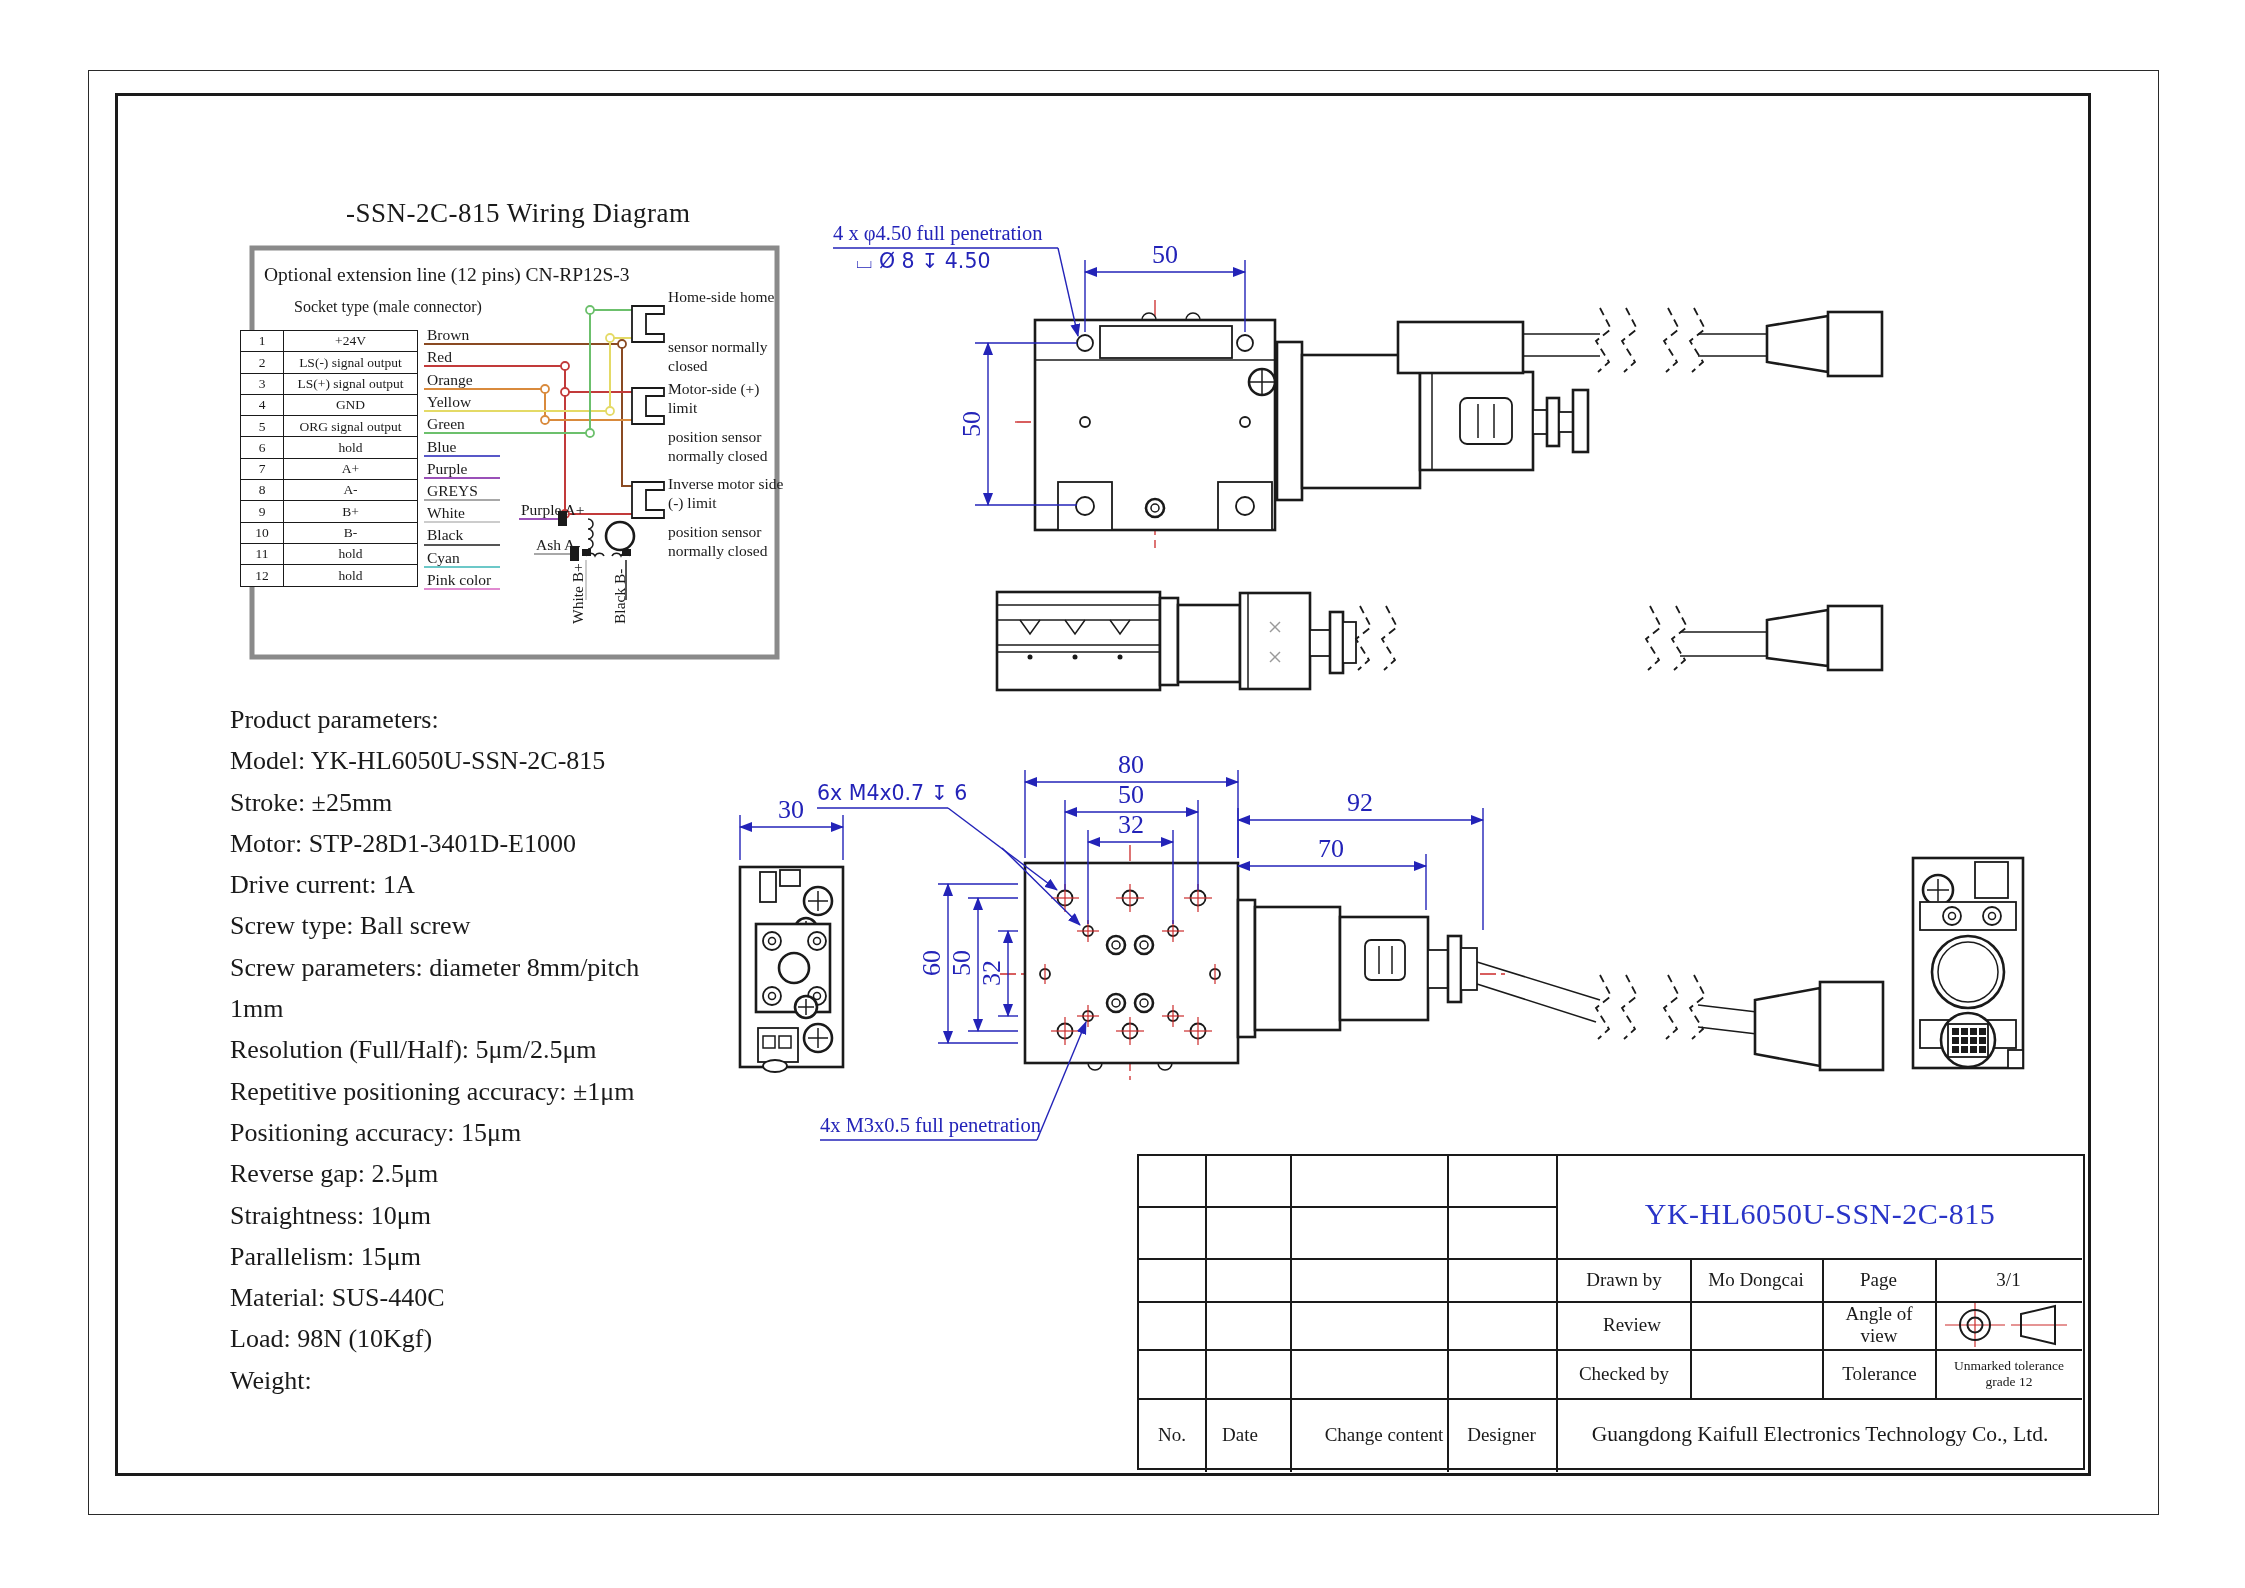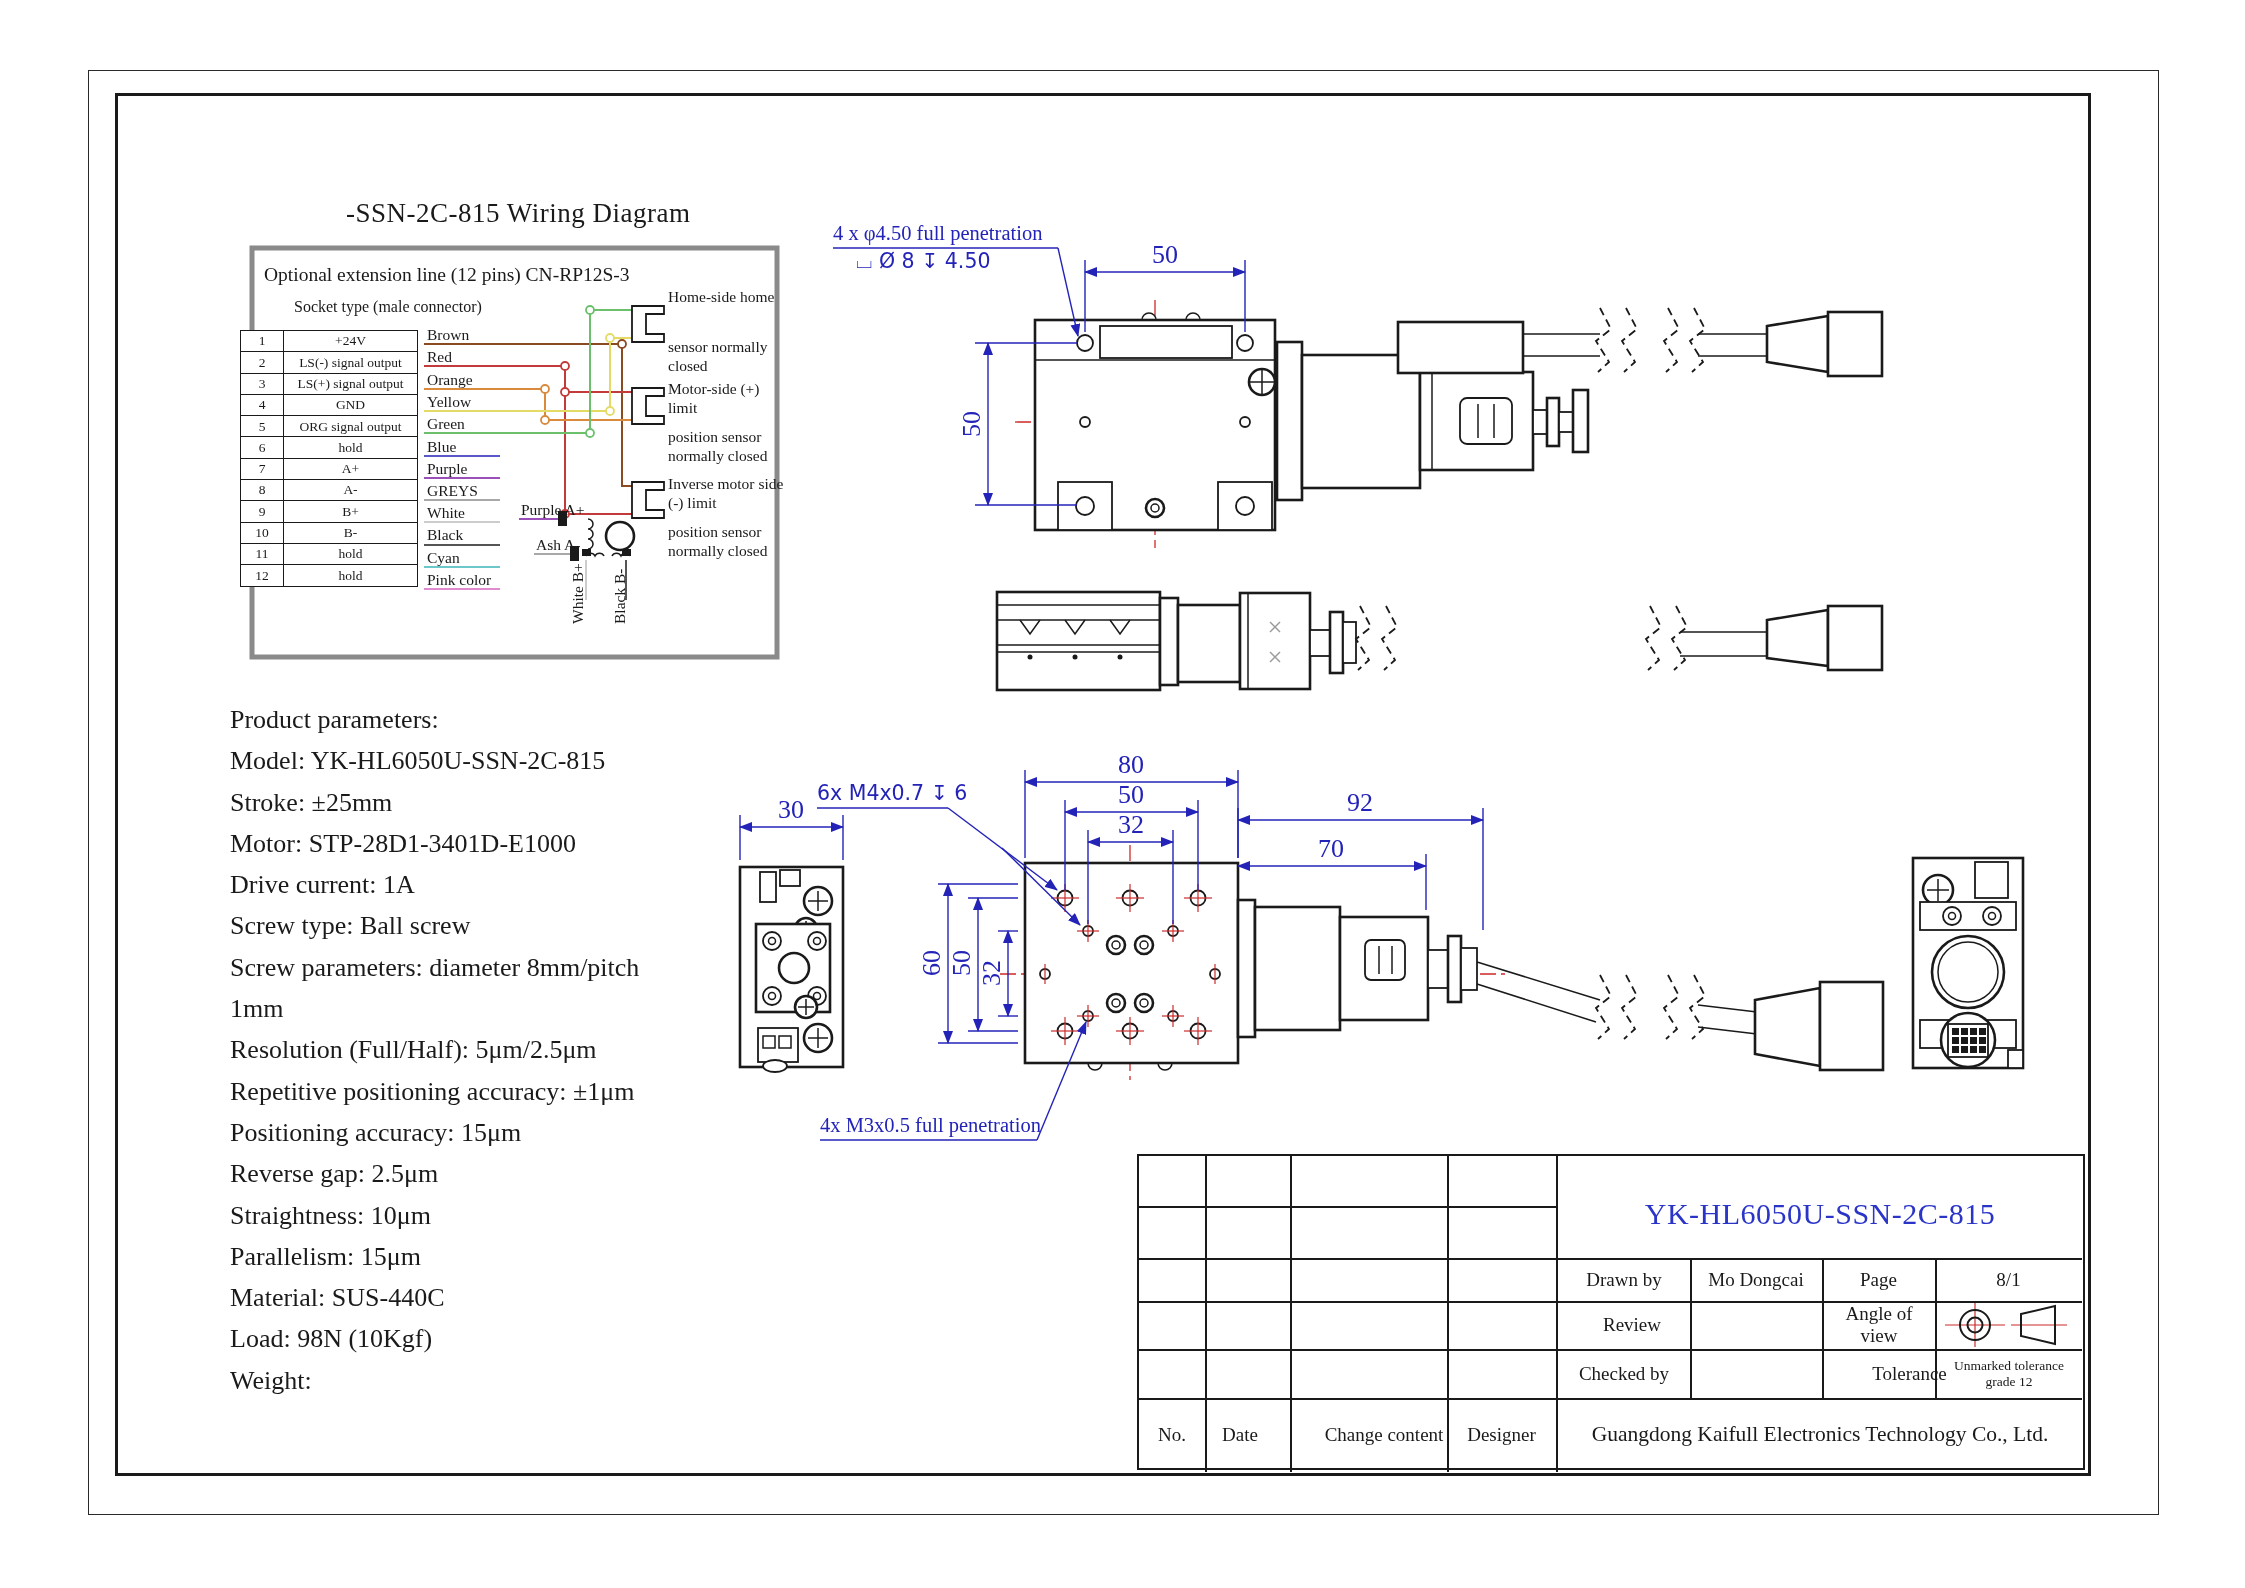--- a/index.html
+++ b/index.html
@@ -537,25 +537,25 @@
     <div class="tbl" style="left:0;top:50px;width:419px;height:2px;"></div>
     <div class="tbl" style="left:0;top:102px;width:943px;height:2px;"></div>
     <div class="tbl" style="left:0;top:145px;width:943px;height:2px;"></div>
     <div class="tbl" style="left:0;top:193px;width:943px;height:2px;"></div>
     <div class="tbl" style="left:0;top:242px;width:943px;height:2px;"></div>
 
     <div class="tbt" id="tb-part" style="left:419px;top:0;width:524px;height:116px;">YK-HL6050U-SSN-2C-815</div>
     <div class="tbt" style="left:419px;top:102px;width:132px;height:43px;">Drawn by</div>
     <div class="tbt" style="left:551px;top:102px;width:132px;height:43px;">Mo Dongcai</div>
     <div class="tbt" style="left:683px;top:102px;width:113px;height:43px;">Page</div>
-    <div class="tbt" style="left:796px;top:102px;width:147px;height:43px;">8/1</div>
+    <div class="tbt" style="left:796px;top:102px;width:147px;height:43px;">3/1</div>
     <div class="tbt" style="left:419px;top:145px;width:148px;height:48px;">Review</div>
     <div class="tbt" style="left:690px;top:145px;width:100px;height:48px;">Angle of view</div>
     <div class="tbt" style="left:419px;top:193px;width:132px;height:49px;text-align:right;">Checked by</div>
-    <div class="tbt" style="left:683px;top:193px;width:115px;height:49px;padding-left:30px;">Tolerance</div>
+    <div class="tbt" style="left:683px;top:193px;width:115px;height:49px;">Tolerance</div>
     <div class="tbt" id="tb-tol" style="left:800px;top:193px;width:140px;height:49px;">Unmarked tolerance grade 12</div>
     <div class="tbt" style="left:0;top:242px;width:66px;height:74px;">No.</div>
     <div class="tbt" style="left:66px;top:242px;width:70px;height:74px;">Date</div>
     <div class="tbt" style="left:151px;top:242px;width:188px;height:74px;">Change content</div>
     <div class="tbt" style="left:308px;top:242px;width:109px;height:74px;">Designer</div>
     <div class="tbt" id="tb-company" style="left:419px;top:242px;width:524px;height:72px;">Guangdong Kaifull Electronics Technology Co., Ltd.</div>
 
     <svg style="position:absolute;left:796px;top:145px;" width="147" height="48" viewBox="0 0 147 48">
       <line x1="10" y1="24" x2="70" y2="24" stroke="#cc2a2a" stroke-width="1.2"></line>
       <line x1="40" y1="2" x2="40" y2="46" stroke="#cc2a2a" stroke-width="1.2"></line>

